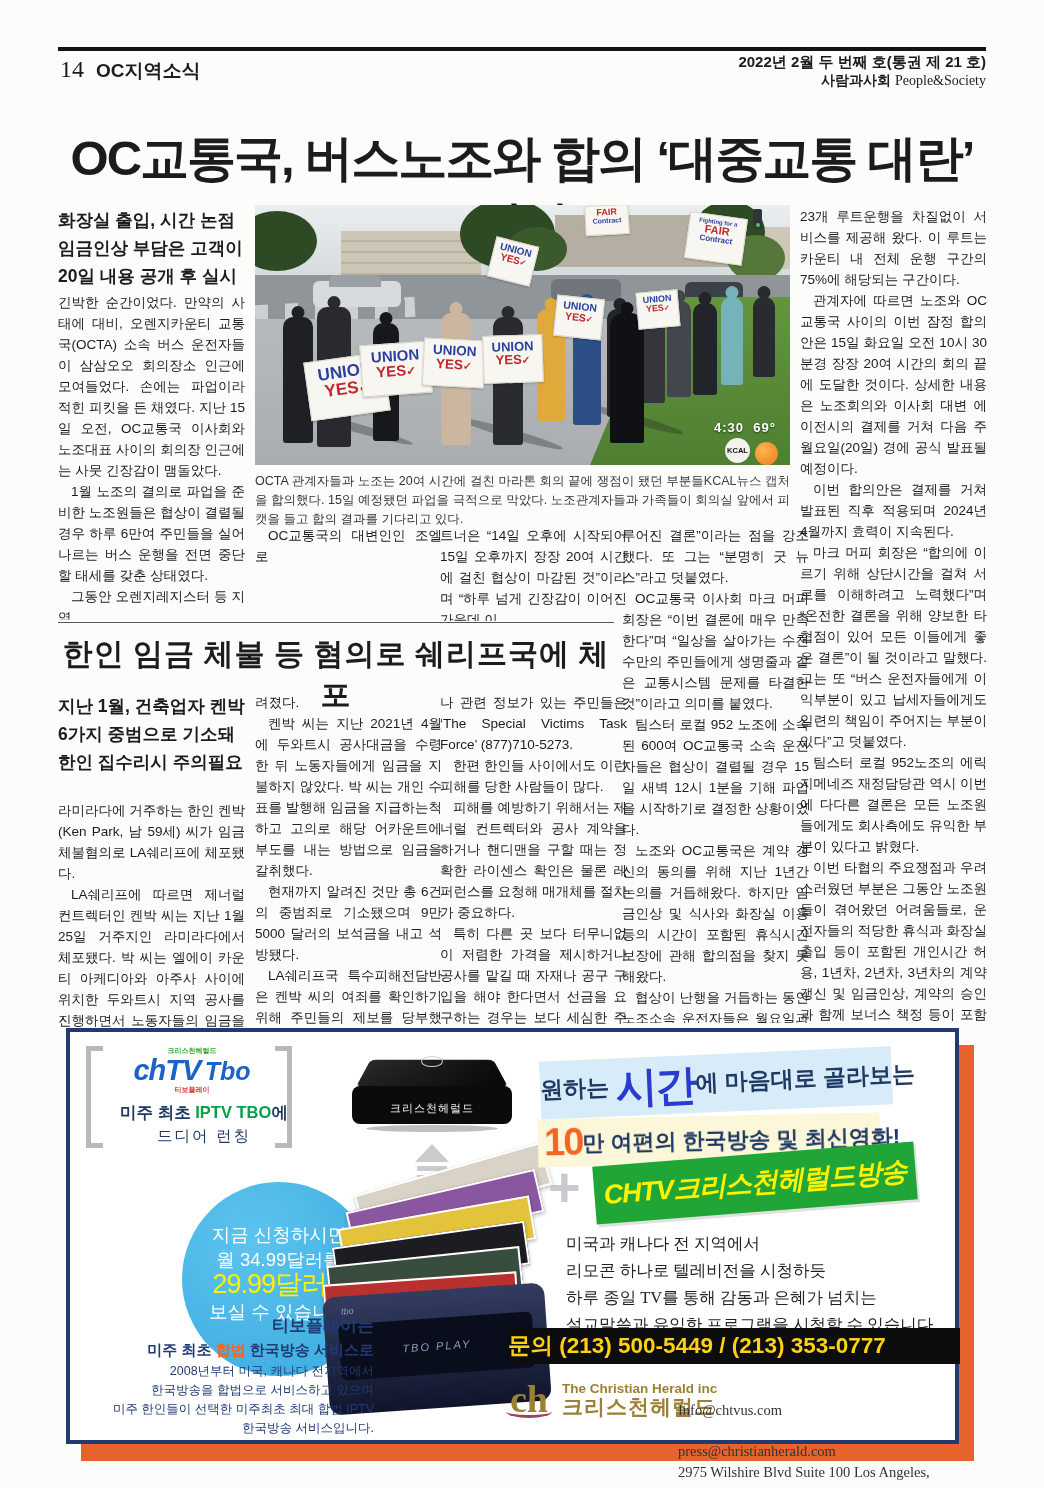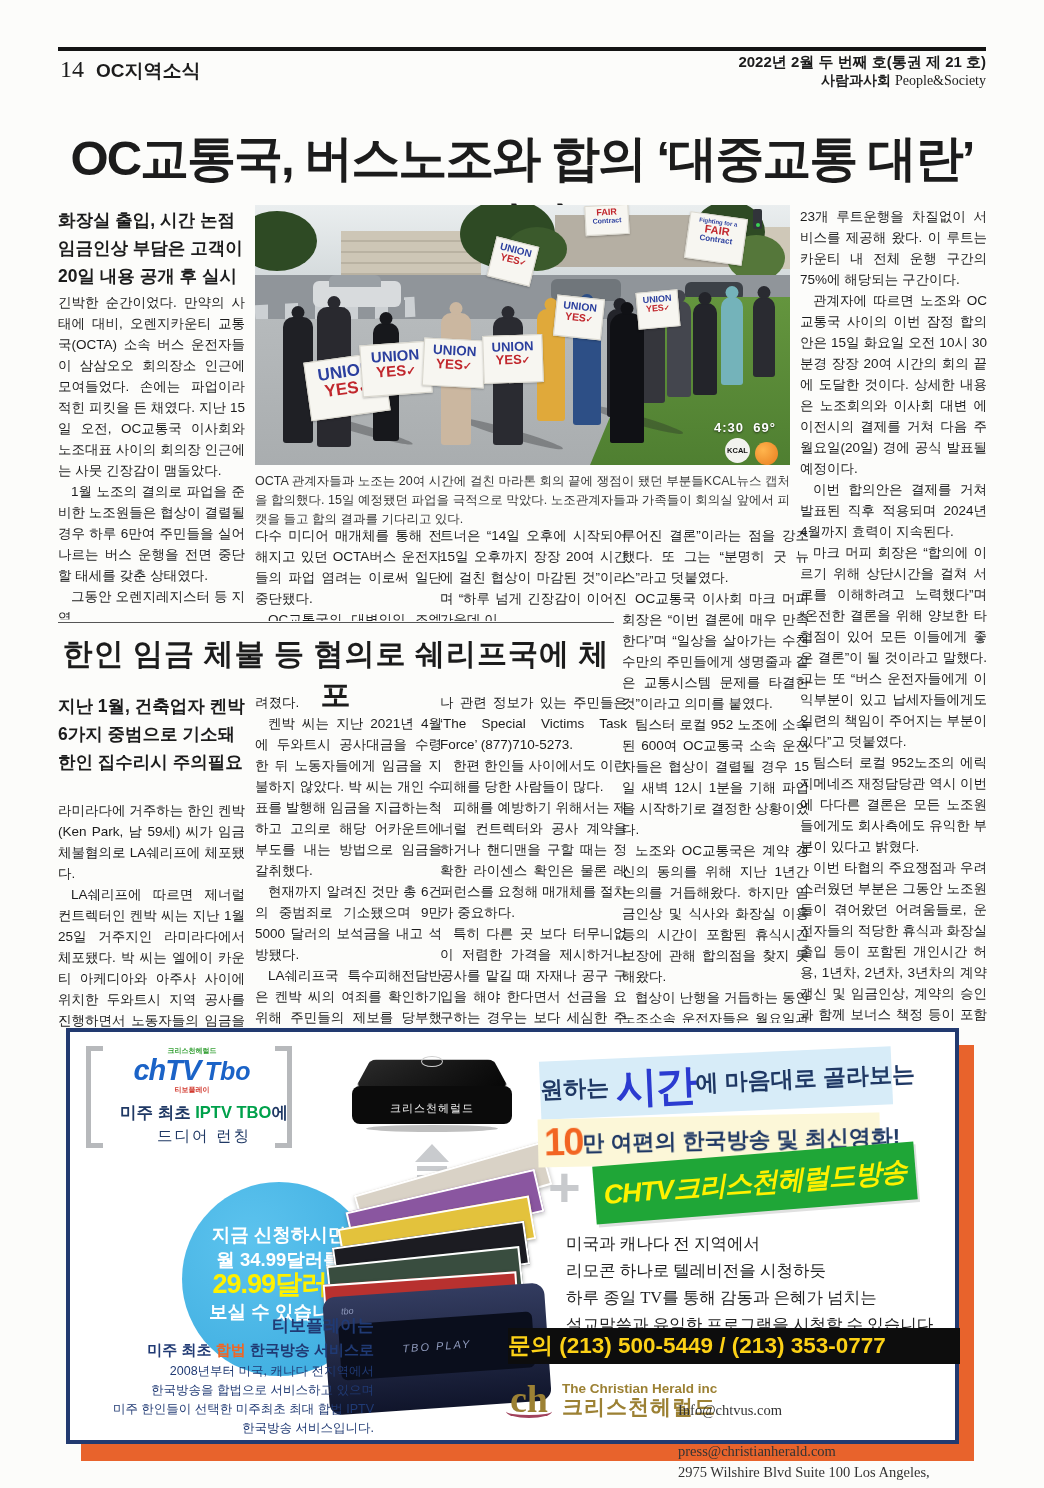--- a/index.html
+++ b/index.html
@@ -81,21 +81,21 @@
   .stb-ring{position:absolute;left:50%;top:8px;transform:translateX(-50%);width:20px;height:9px;
             border:1.5px solid #cfcfcf;border-radius:50%;}
   .stb-front{position:absolute;left:2px;right:2px;bottom:10px;height:38px;background:#0b0b0b;border-radius:8px;
              color:#eee;font-size:11px;text-align:center;line-height:44px;letter-spacing:1px;}
   .stb-shadow{position:absolute;left:16px;right:16px;bottom:2px;height:7px;border-radius:50%;background:rgba(0,0,0,.25);}
   .up-arrow{left:336px;top:112px;width:52px;height:60px;}
   .up-arrow .tri{width:0;height:0;border-left:17px solid transparent;border-right:17px solid transparent;
                  border-bottom:18px solid #c9cbce;margin:0 auto;}
   .up-arrow .bar{width:30px;height:5px;background:#c9cbce;margin:4px auto 0;}
   .circle{left:112px;top:150px;width:194px;height:194px;border-radius:50%;background:radial-gradient(circle at 35% 30%,#5cc3ee,#3aaade);
-          color:#fff;text-align:center;font-weight:bold;}
+          color:#fff;text-align:center;font-weight:normal;}
   .circle .l{display:block;font-size:18.5px;line-height:25px;}
   .circle .big{font-size:27px;color:#fff100;letter-spacing:-1px;}
   .card{position:absolute;width:190px;height:40px;border:2px solid #fff;box-shadow:0 2px 4px rgba(0,0,0,.25);}
   .tbop{left:256px;top:258px;width:222px;height:118px;transform:rotate(-4deg);
         background:linear-gradient(#333c60,#10152b);border-radius:12px;}
   .tbop-scr{position:absolute;left:14px;top:28px;right:14px;height:56px;background:#0a0e1c;border-radius:6px;
             color:#8e99bb;font-size:11px;font-style:italic;text-align:center;line-height:56px;letter-spacing:2px;}
   .tbop-dot{position:absolute;left:18px;top:10px;color:#8e99bb;font-size:9px;font-style:italic;}
   .hl-blue{left:470px;top:22px;width:352px;height:56px;background:#d7ecf8;transform:rotate(-2.5deg);
            text-align:center;color:#1f3864;font-weight:bold;white-space:nowrap;padding-top:2px;}
@@ -242,21 +242,20 @@
     <div class="kcal">KCAL</div>
     <div class="sun"></div>
   </div>
 
   <div class="abs caption">
     <span class="credit">KCAL뉴스 캡처</span>
     <span>OCTA 관계자들과 노조는 20여 시간에 걸친 마라톤 회의 끝에 쟁점이 됐던 부분들을 합의했다. 15일 예정됐던 파업을 극적으로 막았다. 노조관계자들과 가족들이 회의실 앞에서 피캣을 들고 합의 결과를 기다리고 있다.</span>
   </div>
 
   <div class="col" style="left:255px;top:525px;height:96px;">
-    <p>다수 미디어 매개체를 통해 전해지고 있던 OCTA버스 운전자들의 파업 염려는 이로써 일단 중단됐다.</p>
     <p class="ind">OC교통국의 대변인인 조엘 로</p>
   </div>
   <div class="col" style="left:440px;top:525px;height:96px;">
     <p>트너은 “14일 오후에 시작되어 15일 오후까지 장장 20여 시간에 걸친 협상이 마감된 것”이라며 “하루 넘게 긴장감이 이어진 가운데 이</p>
   </div>
   <div class="col" style="left:622px;top:525px;height:498px;">
     <p>루어진 결론”이라는 점을 강조했다. 또 그는 “분명히 굿 뉴스”라고 덧붙였다.</p>
     <p class="ind">OC교통국 이사회 마크 머피 회장은 “이번 결론에 매우 만족한다”며 “일상을 살아가는 수천수만의 주민들에게 생명줄과 같은 교통시스템 문제를 타결한 것”이라고 의미를 붙였다.</p>
     <p class="ind">팀스터 로컬 952 노조에 소속된 600여 OC교통국 소속 운전자들은 협상이 결렬될 경우 15일 새벽 12시 1분을 기해 파업을 시작하기로 결정한 상황이었다.</p>
     <p class="ind">노조와 OC교통국은 계약 갱신의 동의를 위해 지난 1년간 논의를 거듭해왔다. 하지만 임금인상 및 식사와 화장실 이용 등의 시간이 포함된 휴식시간 보장에 관해 합의점을 찾지 못해왔다.</p>

